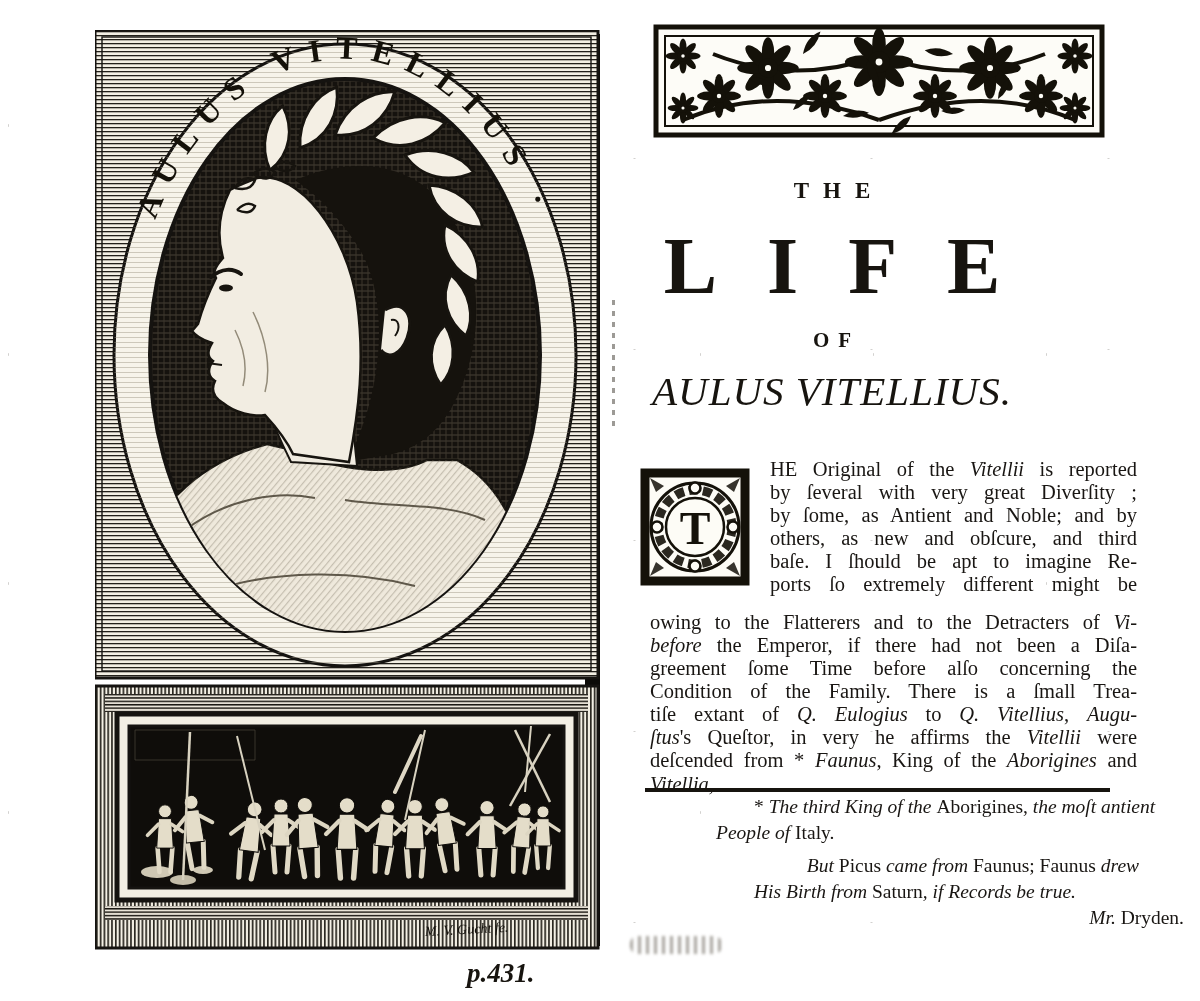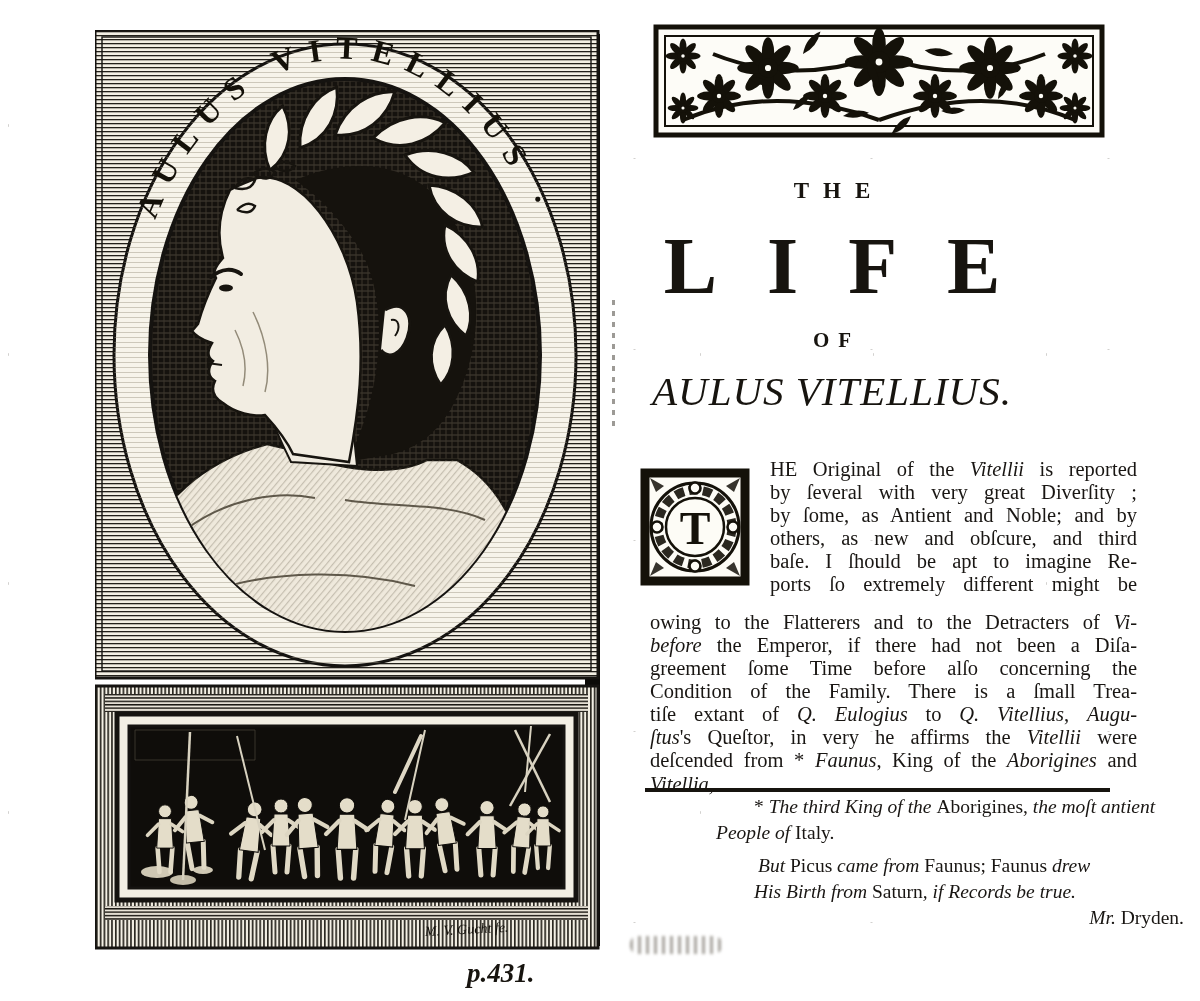--- a/index.html
+++ b/index.html
@@ -33,21 +33,21 @@
   }
   .para-indent{margin-left:120px;}
   .para-full{margin-top:15px;}
   .catchword{ text-align:left;line-height:23px;margin-top:1px;padding-right:2px;}
   .it{font-style:italic;}
   .foot-rule{position:absolute;left:645px;top:788px;width:465px;height:4px;background:#17140f;}
   .footnotes{position:absolute;left:680px;top:794px;width:472px;font-size:19.5px;line-height:26px;color:#191613;margin-left:36px;}
   .fn1{padding-left:38px;}
   .fn2{padding-left:0;}
   .fn3{padding-left:58px;margin-top:8px;}
-  .fn4{padding-left:42px;margin-top:7px;}
+  .fn4{padding-left:42px;margin-top:7px;text-align:center;}
   .fn5{padding-left:38px;}
   .fn6{text-align:right;padding-right:4px;}
   .ink-smudge{
     position:absolute;left:630px;top:936px;width:92px;height:18px;border-radius:8px;
     background:repeating-linear-gradient(90deg,#5b554a 0 3px,transparent 3px 8px);
     filter:blur(1.6px);opacity:.55;
   }
   .gutter-marks{
     position:absolute;left:612px;top:300px;width:3px;height:130px;opacity:.5;
     background:repeating-linear-gradient(#3a352c 0 5px,transparent 5px 11px);

